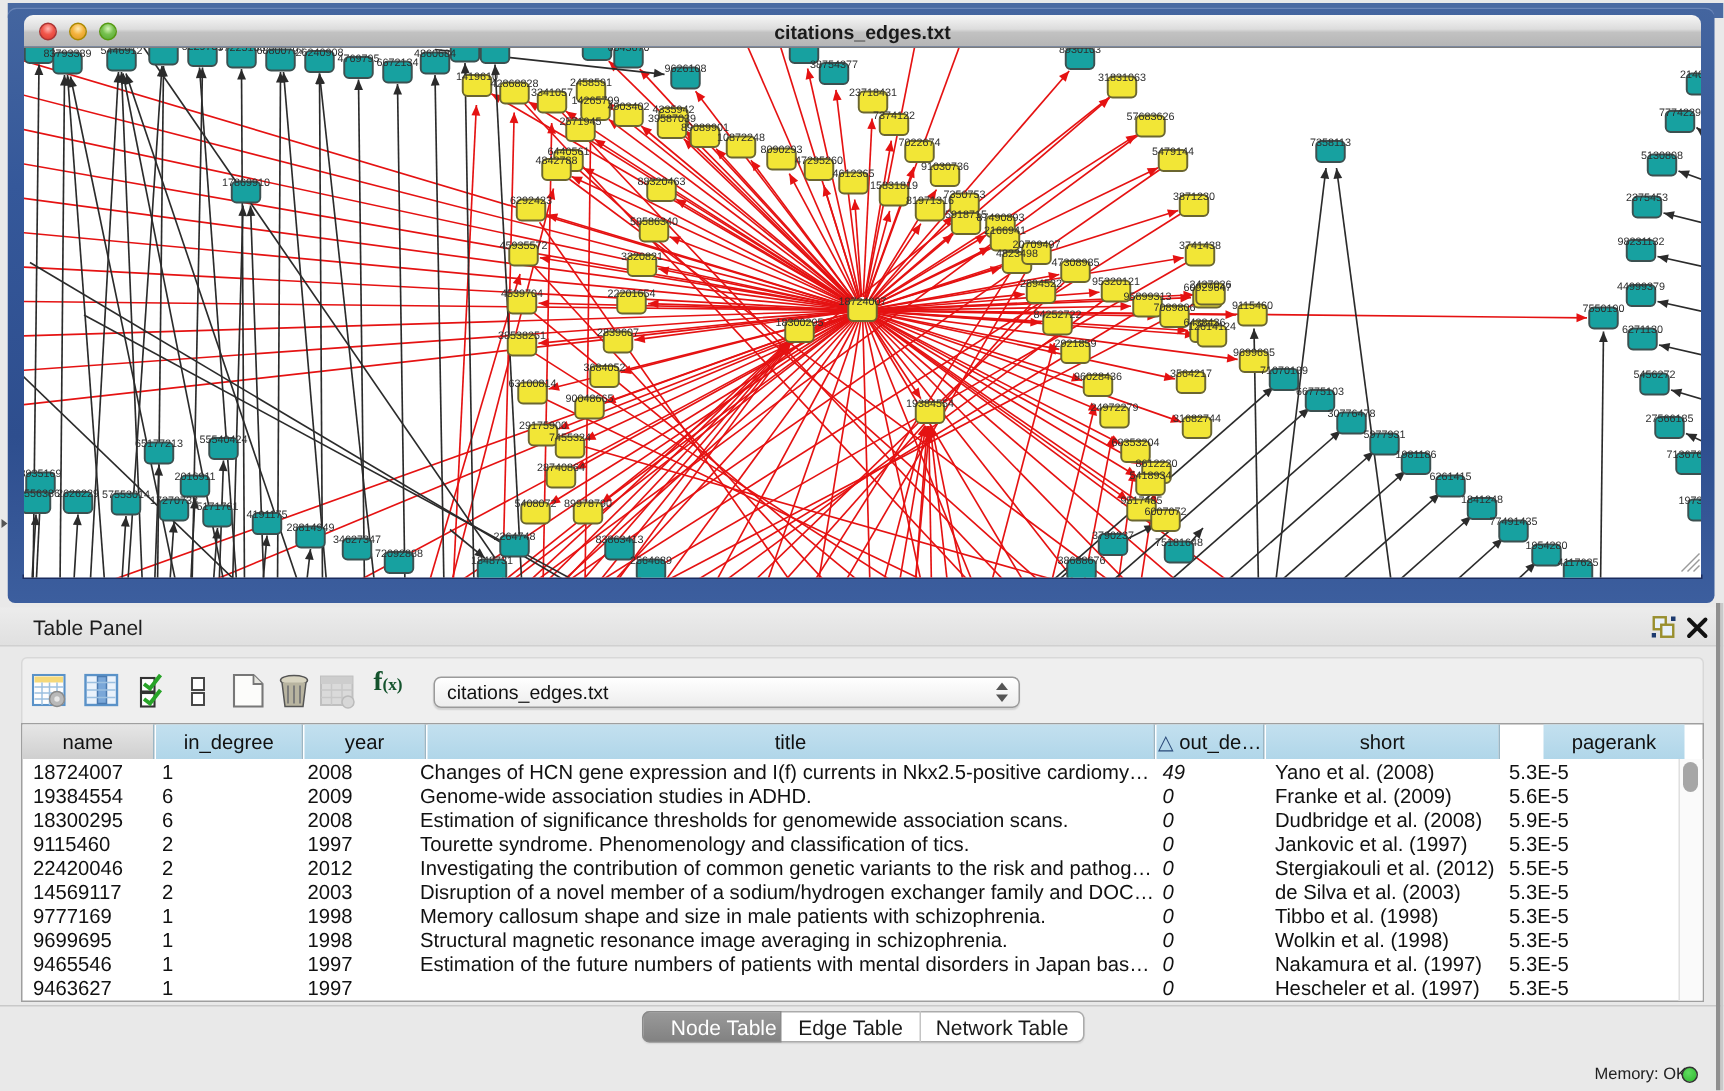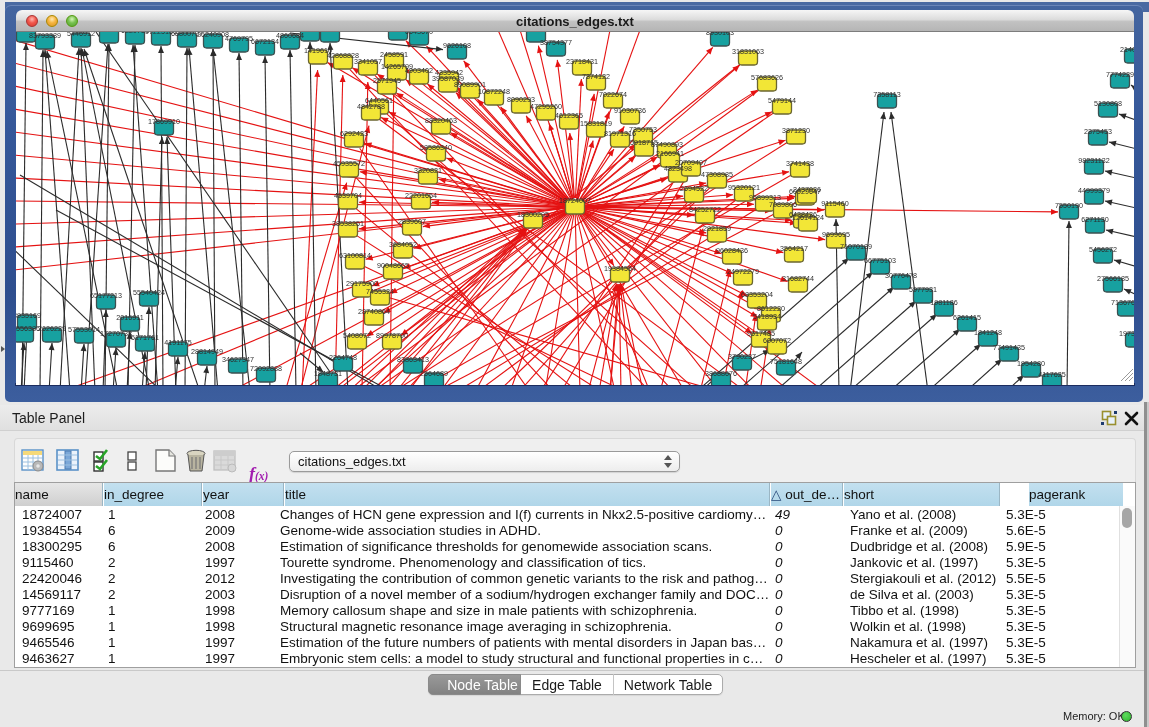--- a/index.html
+++ b/index.html
@@ -694,21 +694,21 @@
     <line x1="1121" y1="381" x2="1133" y2="369" stroke="#9a9a9a" stroke-width="1"></line>
     <line x1="1125" y1="381" x2="1133" y2="373" stroke="#9a9a9a" stroke-width="1"></line>
     <line x1="1129" y1="381" x2="1133" y2="377" stroke="#9a9a9a" stroke-width="1"></line>
   </svg>
 
 <div class="abs" style="left:0;top:0;width:5px;height:402px;background:#e9e9e9;"></div>
 <div class="abs" style="left:1px;top:346px;width:0;height:0;border-left:4px solid #555;border-top:3px solid transparent;border-bottom:3px solid transparent;"></div>
 
 <div class="abs" style="left:0;top:402px;width:1149px;height:325px;background:#e9e9e9;"></div>
 <div class="abs" style="left:0;top:405px;width:1149px;height:26px;background:linear-gradient(#ececec,#e0e0e0);border-bottom:1px solid #d0d0d0;"></div>
-<div class="abs" style="left:12px;top:410px;font-size:14px;color:#1d1d1d;">Table Panel</div>
+<div class="abs" style="left:22px;top:410px;font-size:14px;color:#1d1d1d;">Table Panel</div>
 
 <svg class="abs" style="left:1101px;top:410px;" width="17" height="17">
   <rect x="1.5" y="1.5" width="8" height="8" fill="#e8f1fa" stroke="#998f2e" stroke-width="1.6"></rect>
   <rect x="6.5" y="6.5" width="8" height="8" fill="#e8f1fa" stroke="#998f2e" stroke-width="1.6"></rect>
   <rect x="13" y="1" width="3" height="3" fill="#1d3a6e"></rect>
   <rect x="0" y="12" width="3" height="3" fill="#1d3a6e"></rect>
 </svg>
 <svg class="abs" style="left:1124px;top:411px;" width="15" height="15">
  <path d="M2 2 L13 13 M13 2 L2 13" stroke="#111" stroke-width="2.6" stroke-linecap="round"></path>
 </svg>
@@ -753,32 +753,32 @@
    <path d="M7 8 V20 M11 8 V20 M15 8 V20" stroke="#777" stroke-width="1.2"></path>
   </g>
 
   <g transform="translate(192,0)" opacity="0.75">
    <rect x="1" y="2" width="21" height="19" fill="#d4d4d4" stroke="#b0b0b0" stroke-width="1.3"></rect>
    <rect x="1" y="2" width="21" height="5" fill="#c2c2c2"></rect>
    <path d="M1 11 H22 M1 16 H22 M8 7 V21 M15 7 V21" stroke="#bbb" stroke-width="1"></path>
    <circle cx="19" cy="19" r="4" fill="#cfcfcf" stroke="#aaa"></circle>
   </g>
 </svg>
-<div class="abs" style="left:249px;top:464px;font-size:18px;font-style:italic;font-weight:bold;color:#a21caf;font-family:'Liberation Serif',serif;">f<span style="font-size:11.5px;">(x)</span></div>
+<div class="abs" style="left:249px;top:444px;font-size:18px;font-weight:bold;color:#14532d;font-family:'Liberation Serif',serif;">f<span style="font-size:11.5px;">(x)</span></div>
 
 <div class="abs" style="left:289px;top:451px;width:391px;height:21px;border:1px solid #9a9a9a;border-radius:5px;background:linear-gradient(#ffffff,#ededed);box-shadow:0 1px 1px rgba(0,0,0,.12);"></div>
 <div class="abs" style="left:298px;top:454px;font-size:13px;color:#111;">citations_edges.txt</div>
 <svg class="abs" style="left:662px;top:454px;" width="12" height="15">
  <path d="M6 1 L10 6 H2 Z" fill="#555"></path>
     <path d="M6 14 L2 9 H10 Z" fill="#555"></path>
 </svg>
 
 <div class="abs" style="left:14px;top:482px;width:1122px;height:186px;background:#ffffff;border:1px solid #9f9f9f;"></div>
 <style>
-.hcell { position:absolute; top:483px; height:23px; background:linear-gradient(#c3e0ef,#b0d6e9); border-right:1px solid #9bb6c4; font-size:13.5px; color:#111; text-align:left; line-height:23px; }
+.hcell { position:absolute; top:483px; height:23px; background:linear-gradient(#c3e0ef,#b0d6e9); border-right:1px solid #9bb6c4; font-size:13.5px; color:#111; text-align:center; line-height:23px; }
 .trow { position:absolute; left:14px; width:1105px; height:16px; font-size:13.5px; color:#111; }
 .trow span { position:absolute; white-space:nowrap; overflow:hidden; }
 .c1 { left:8px; } .c2 { left:94px; } .c3 { left:191px; } .c4 { left:266px; width:490px; text-overflow:ellipsis; }
 .c5 { left:761px;font-style:italic; } .c6 { left:836px; width:150px; } .c7 { left:992px; }
 </style>
 <div class="hcell" style="left:15px;width:88px;background:linear-gradient(#e6e6e6,#cfcfcf);">name</div>
 <div class="hcell" style="left:104px;width:98px;">in_degree</div>
 <div class="hcell" style="left:203px;width:81px;">year</div>
 <div class="hcell" style="left:285px;width:485px;">title</div>
 <div class="hcell" style="left:771px;width:72px;"><span style="color:#2a4a7a;">△</span>&nbsp;out_de…</div>
@@ -862,21 +862,20 @@
     <span class="c3">1997</span>
     <span class="c4">Estimation of the future numbers of patients with mental disorders in Japan base…</span>
     <span class="c5">0</span>
     <span class="c6">Nakamura et al. (1997)</span>
     <span class="c7">5.3E-5</span>
   </div>
 <div class="trow" style="top:651px;">
     <span class="c1">9463627</span>
     <span class="c2">1</span>
     <span class="c3">1997</span>
-    <span class="c4">Embryonic stem cells: a model to study structural and functional properties in car…</span>
     <span class="c5">0</span>
     <span class="c6">Hescheler et al. (1997)</span>
     <span class="c7">5.3E-5</span>
   </div>
 
 <div class="abs" style="left:1119px;top:506px;width:16px;height:161px;background:#fafafa;border-left:1px solid #e0e0e0;"></div>
 <div class="abs" style="left:1122px;top:508px;width:10px;height:20px;background:#a6a6a6;border-radius:5px;"></div>
 
 <div class="abs" style="left:0;top:670px;width:1149px;height:1px;background:#c9c9c9;"></div>
 <div class="abs" style="left:428px;top:674px;width:295px;height:21px;background:#ffffff;border:1px solid #ababab;border-radius:5px;box-shadow:0 1px 1px rgba(0,0,0,.08);"></div>

